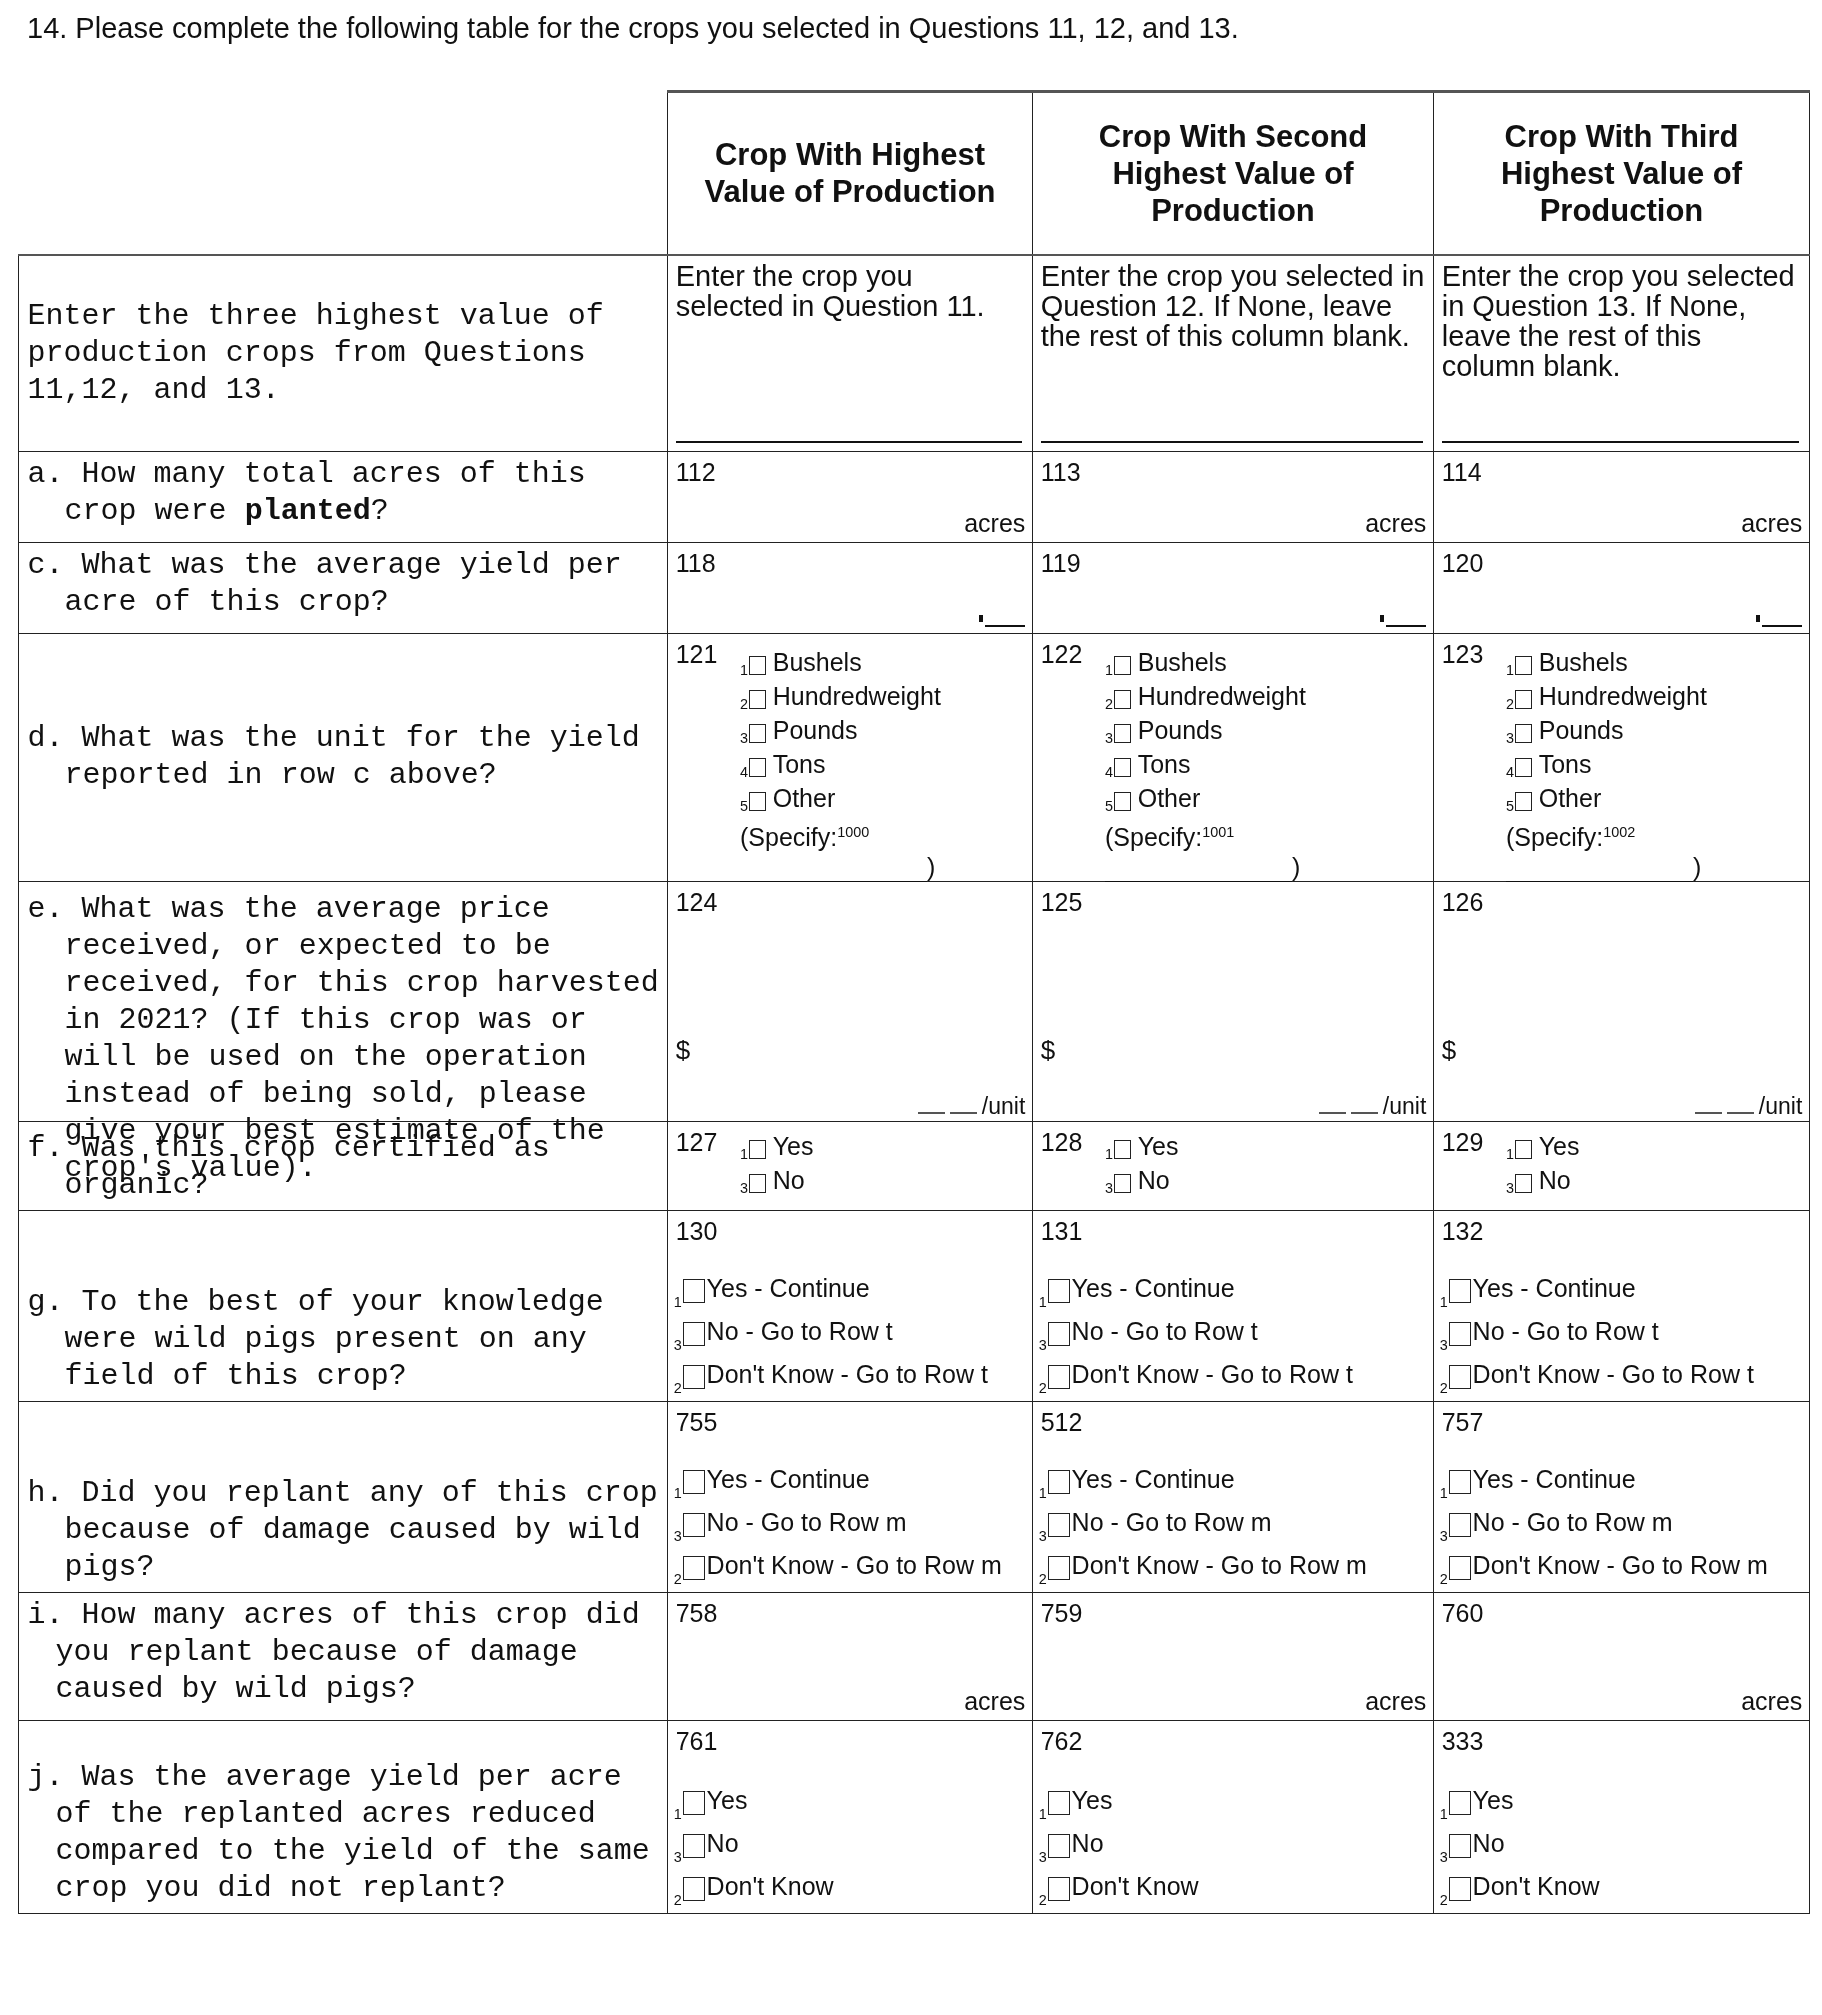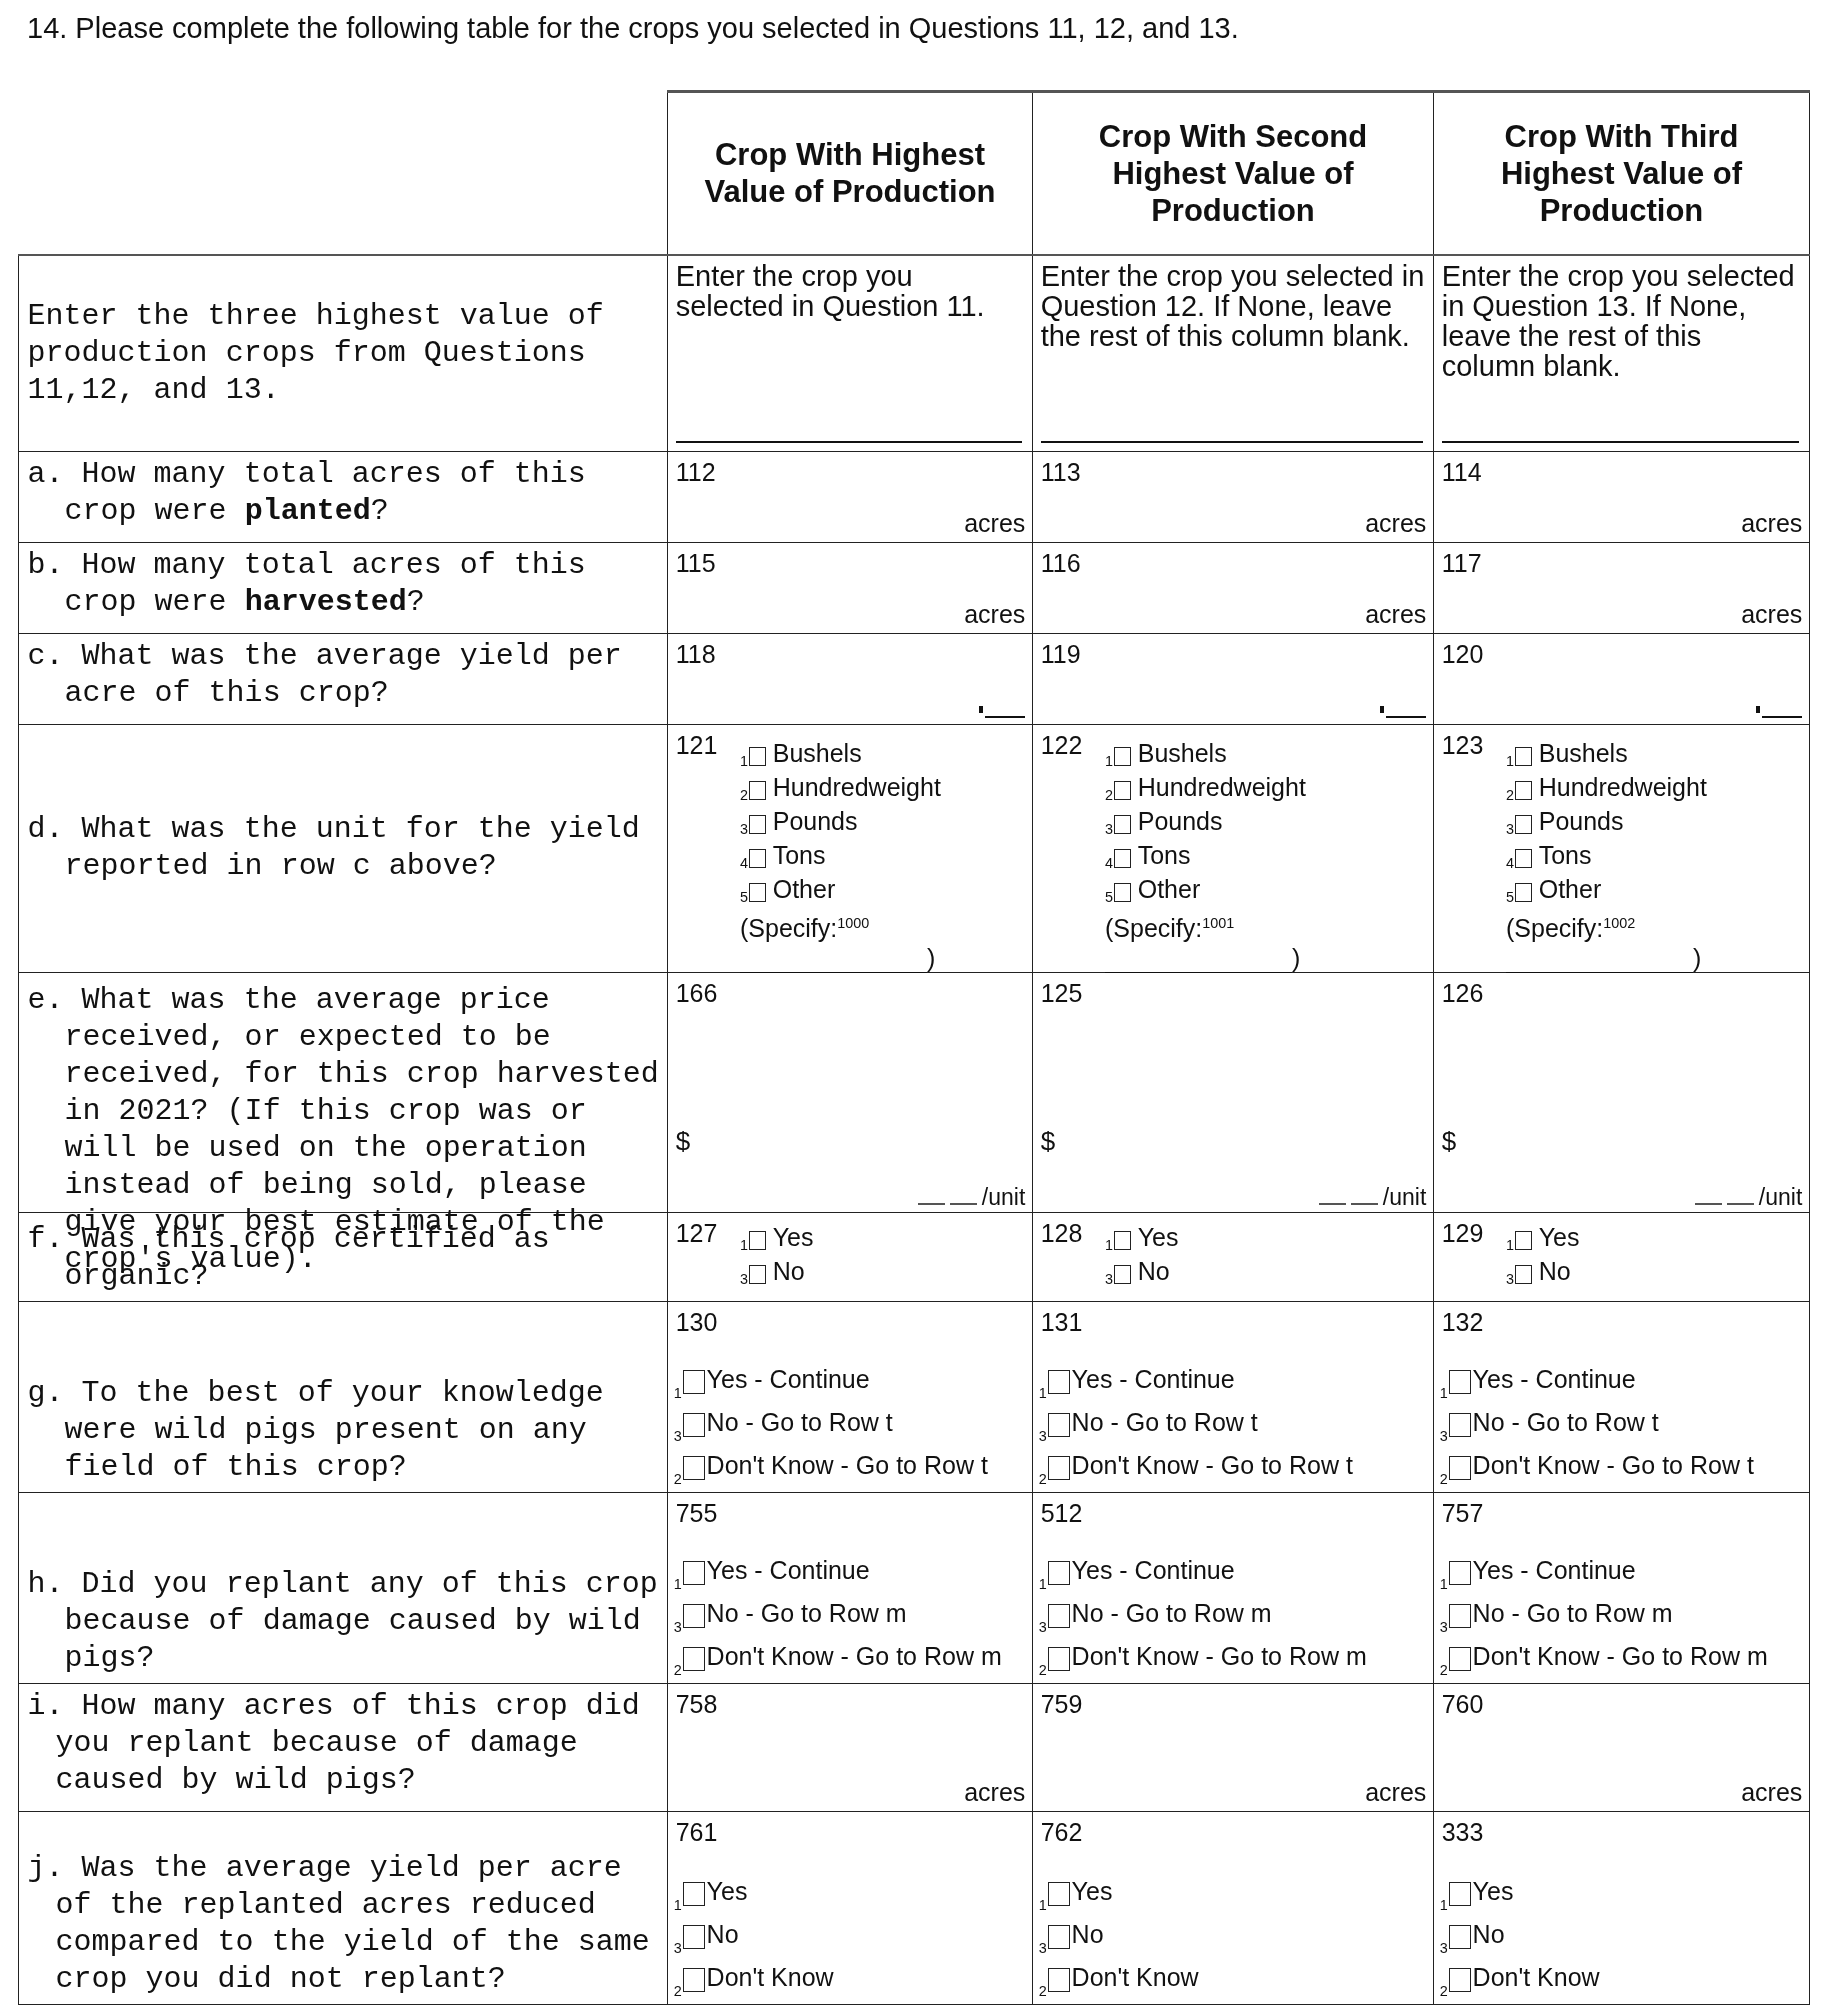--- a/index.html
+++ b/index.html
@@ -101,39 +101,20 @@
           <div class="acres">acres</div>
         </td>
         <td>
           <div class="code">114</div>
           <div class="acres">acres</div>
         </td>
       </tr>
       <tr style="height:91px">
         <td class="lbl">
           <div class="lbl-inner" style="top:3.8px;bottom:auto">
-            <div class="hang"><span>b. How many total acres of this crop were </span><b>harvested</b><span>?</span></div>
-          </div>
-        </td>
-        <td>
-          <div class="code">115</div>
-          <div class="acres">acres</div>
-        </td>
-        <td>
-          <div class="code">116</div>
-          <div class="acres">acres</div>
-        </td>
-        <td>
-          <div class="code">117</div>
-          <div class="acres">acres</div>
-        </td>
-      </tr>
-      <tr style="height:91px">
-        <td class="lbl">
-          <div class="lbl-inner" style="top:3.8px;bottom:auto">
             <div class="hang">c. What was the average yield per acre of this crop?</div>
           </div>
         </td>
         <td>
           <div class="code">118</div>
           <div class="yield-mark">
             <span class="dot"></span>
             <span class="ln"></span>
           </div>
         </td>
@@ -261,21 +242,21 @@
    </div>
         </td>
       </tr>
       <tr style="height:240px">
         <td class="lbl">
           <div class="lbl-inner" style="top:9px;bottom:auto">
             <div class="hang">e. What was the average price received, or expected to be received, for this crop harvested in 2021? (If this crop was or will be used on the operation instead of being sold, please give your best estimate of the crop's value).</div>
           </div>
         </td>
         <td>
-          <div class="code">166</div>
+          <div class="code">124</div>
           <div class="dollar">$</div>
    <div class="unit"><span class="dash"></span><span class="dash"></span><span>/unit</span></div>
         </td>
         <td>
           <div class="code">125</div>
           <div class="dollar">$</div>
    <div class="unit"><span class="dash"></span><span class="dash"></span><span>/unit</span></div>
         </td>
         <td>
           <div class="code">126</div>

